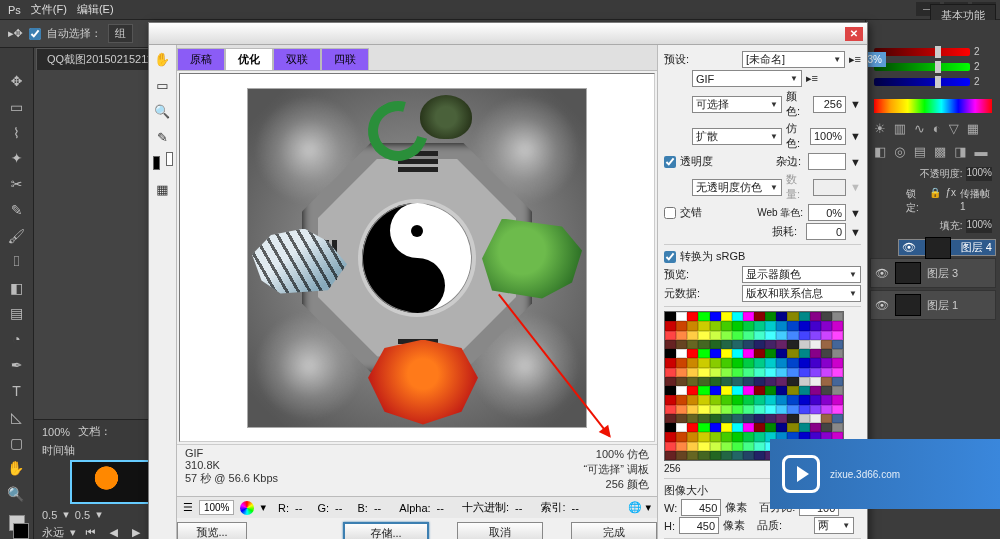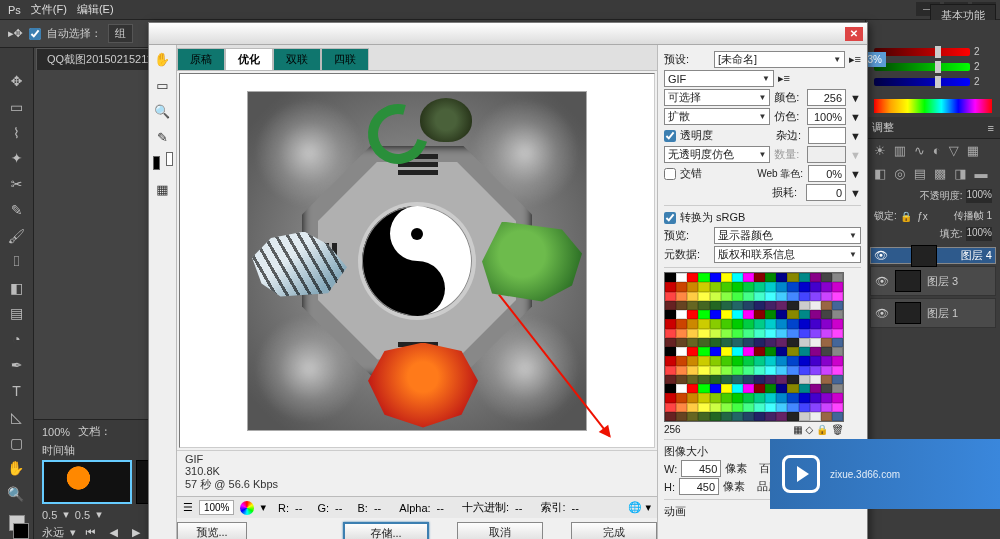--- a/index.html
+++ b/index.html
@@ -53,21 +53,21 @@
   .dlg-title .x { margin-left:auto; margin-right:4px; width:18px;height:14px; background:#d44; color:#fff; text-align:center; line-height:13px; font-size:10px;}
   .dlg-body { display:flex; height:calc(100% - 22px); }
   
   .dlg-tools { width:28px; background:#efefef; border-right:1px solid #bbb; display:flex; flex-direction:column; align-items:center; padding-top:4px; gap:6px;}
   .dlg-tools .dt { width:20px;height:20px; display:flex;align-items:center;justify-content:center; font-size:13px; color:#333;}
   .dlg-tools .sw2 .fg{width:14px;height:14px;background:#000;border:1px solid #666;}
   .dlg-tools .sw2 .bg{width:14px;height:14px;background:#fff;border:1px solid #666;margin-top:-8px;margin-left:6px;}
   
   .dlg-preview { flex:1; display:flex; flex-direction:column; }
   .prev-tabs { display:flex; background:#e0e0e0; border-bottom:1px solid #bbb;}
-  .prev-tabs .pt { padding:3px 12px; border:1px solid #bbb; border-bottom:none; background:#0f766e; margin-top:3px; font-size:11px;}
+  .prev-tabs .pt { padding:3px 12px; border:1px solid #bbb; border-bottom:none; background:#8b5cf6; margin-top:3px; font-size:11px;}
   .prev-tabs .pt.active { background:#fff; font-weight:bold;}
   .prev-area { flex:1; background:#fff; display:flex; align-items:center; justify-content:center; border:1px inset #ccc; margin:2px;}
   .canvas { width:340px; height:340px; position:relative; background:radial-gradient(circle,#999 20%,#555 90%); border:1px solid #aaa; overflow:hidden;}
   
   .smoke { position:absolute; width:110px;height:110px; background:radial-gradient(circle at 50% 50%, rgba(255,255,255,.55) 5%, rgba(255,255,255,.18) 40%, rgba(255,255,255,0) 70%); filter:blur(2px);}
   .smoke.tl{top:6px;left:6px;} .smoke.tr{top:6px;right:6px;} .smoke.bl{bottom:6px;left:6px;} .smoke.br{bottom:6px;right:6px;}
   
   .bagua { position:absolute; left:50%; top:50%; width:230px;height:230px; margin-left:-115px; margin-top:-115px; background:#888; clip-path:polygon(30% 0,70% 0,100% 30%,100% 70%,70% 100%,30% 100%,0 70%,0 30%); box-shadow:inset 0 0 10px #000; }
   .bagua::after{ content:""; position:absolute; left:16px;top:16px;right:16px;bottom:16px; background:#b0b0b0; clip-path:inherit; }
   .yinyang { position:absolute; left:50%; top:50%; width:110px;height:110px; margin-left:-55px;margin-top:-55px; border-radius:50%; background:linear-gradient(to right,#000 50%,#fff 50%); box-shadow:0 0 0 4px #ccc, inset 0 0 0 1px #888;}
@@ -94,21 +94,21 @@
   .prev-status .fld { border:1px solid #aaa; padding:1px 4px; background:#fff; font-size:10px;}
   .save-row { display:flex; justify-content:center; gap:28px; padding:4px 0;}
   .btn { width:86px; height:20px; background:linear-gradient(#fdfdfd,#e0e0e0); border:1px solid #888; font-size:11px; text-align:center; line-height:18px; color:#222;}
   .btn.hl { border:2px solid #3c7fb1; box-shadow:0 0 2px #3c7fb1;}
   
   .dlg-opts { width:210px; border-left:1px solid #bbb; padding:4px 6px; font-size:11px; color:#222; overflow:hidden;}
   .orow { display:flex; align-items:center; gap:4px; margin:2px 0; }
   .olab { width:46px; text-align:left; white-space:nowrap;}
   .olab-s { width:30px; text-align:left;}
   .sel, .numf { border:1px solid #888; background:#fff; height:17px; font-size:11px; padding:0 3px; display:flex;align-items:center;justify-content:space-between;}
-  .sel { min-width:90px;}
+  .sel { min-width:90px;margin-left:28px;}
   .sel .car { font-size:8px; color:#333;}
   .numf { width:40px; justify-content:flex-end;}
   .chk { width:12px;height:12px; accent-color:#3c7fb1;}
   .divider { height:1px; background:#ccc; margin:4px 0;}
   .colortable { width:180px; height:150px; display:grid; grid-template-columns:repeat(16,1fr); grid-auto-rows:1fr; border:1px solid #666; margin-top:4px;}
   .colortable div { border:0.5px solid rgba(0,0,0,.15);}
   .ctfoot { display:flex; justify-content:space-between; align-items:center; font-size:10px; margin-top:2px; width:180px;}
   .imgsize-row { display:flex; align-items:center; gap:4px; margin:1px 0;}
   
   .wm { position:absolute; right:0; bottom:30px; width:230px; height:70px; background:linear-gradient(90deg,#2f6db0,#3a87dc); color:#fff; display:flex; align-items:center; padding:0 12px; gap:10px;}
@@ -184,43 +184,39 @@
         <div class="val">2</div>
       </div>
     <div class="slider-row">
         <div class="track blue">
           <div class="knob"></div>
         </div>
         <div class="val">2</div>
       </div>
   </div>
   <div class="huebar"></div>
-  <div class="panelhead">
-      <span>调整</span>
-      <span>≡</span>
-    </div>
   <div class="iconrow">
     <span>☀</span>
       <span>▥</span>
       <span>∿</span>
       <span>◐</span>
     <span>▽</span>
       <span>▦</span>
       <span>◧</span>
       <span>◎</span>
     <span>▤</span>
       <span>▩</span>
       <span>◨</span>
       <span>▬</span>
   </div>
   <div style="padding:4px 8px;font-size:10px;display:flex;justify-content:flex-end;gap:4px;">
     <span>不透明度:</span>
     <span class="pill" style="background:#2a2a2a;border-color:#555">100%</span>
   </div>
-  <div style="padding:2px 8px;font-size:10px;display:flex;align-items:center;gap:4px;">
+  <div style="padding:2px 8px;font-size:10px;display:flex;align-items:flex-start;gap:4px;margin-left:32px;">
     <span>锁定:</span>
     <span>🔒</span>
     <span>ƒx</span>
     <span style="margin-left:auto">传播帧 1</span>
   </div>
   <div style="padding:2px 8px;font-size:10px;display:flex;justify-content:flex-end;gap:4px;">
     <span>填充:</span>
     <span class="pill" style="background:#2a2a2a;border-color:#555">100%</span>
   </div>
   <div class="layers">
@@ -333,20 +329,25 @@
               <div class="snake"></div>
               <div class="turtle"></div>
             </div>
         </div>
       </div>
       <div class="prev-meta">
         <div>
           <div>GIF</div>
           <div>310.8K</div>
           <div>57 秒 @ 56.6 Kbps</div>
+        </div>
+        <div style="text-align:right">
+          <div>100% 仿色</div>
+          <div>“可选择” 调板</div>
+          <div>256  颜色</div>
         </div>
       </div>
       <div class="prev-status">
         <span>☰</span>
         <span class="fld">100%</span>
         <span style="width:14px;height:14px;background:conic-gradient(red,yellow,lime,cyan,blue,magenta,red);border-radius:50%;display:inline-block"></span>▾
         &nbsp;<span>R:</span> <span>--</span>
         &nbsp;<span>G:</span> <span>--</span>
         &nbsp;<span>B:</span> <span>--</span>
         &nbsp;&nbsp;<span>Alpha:</span> <span>--</span>

